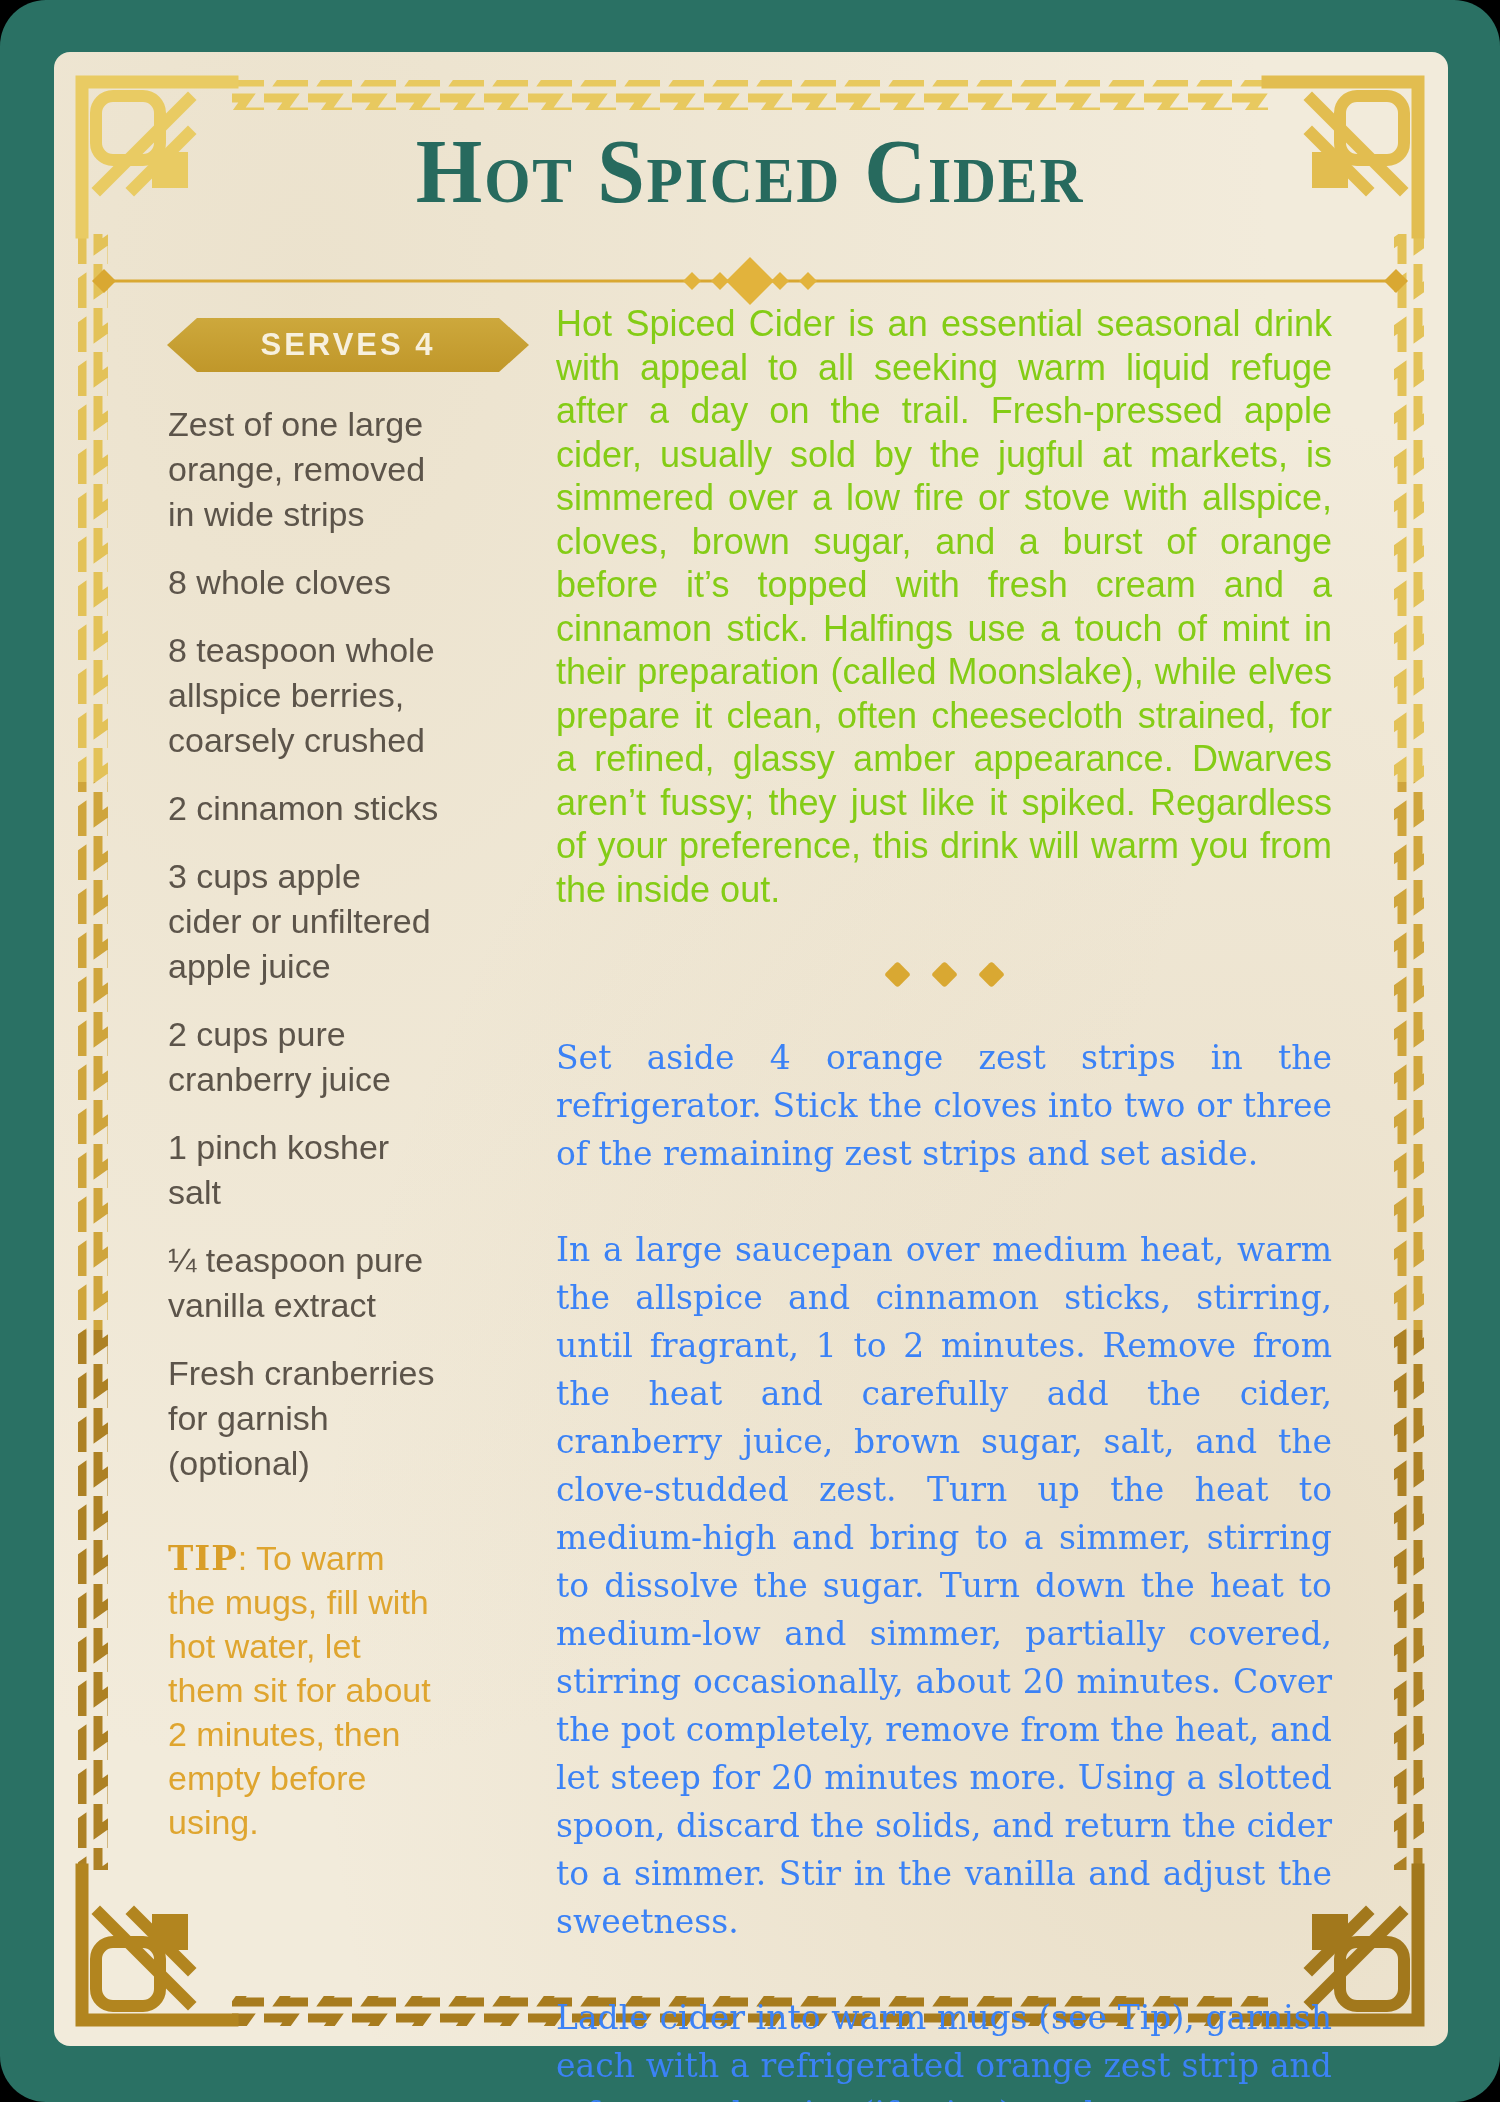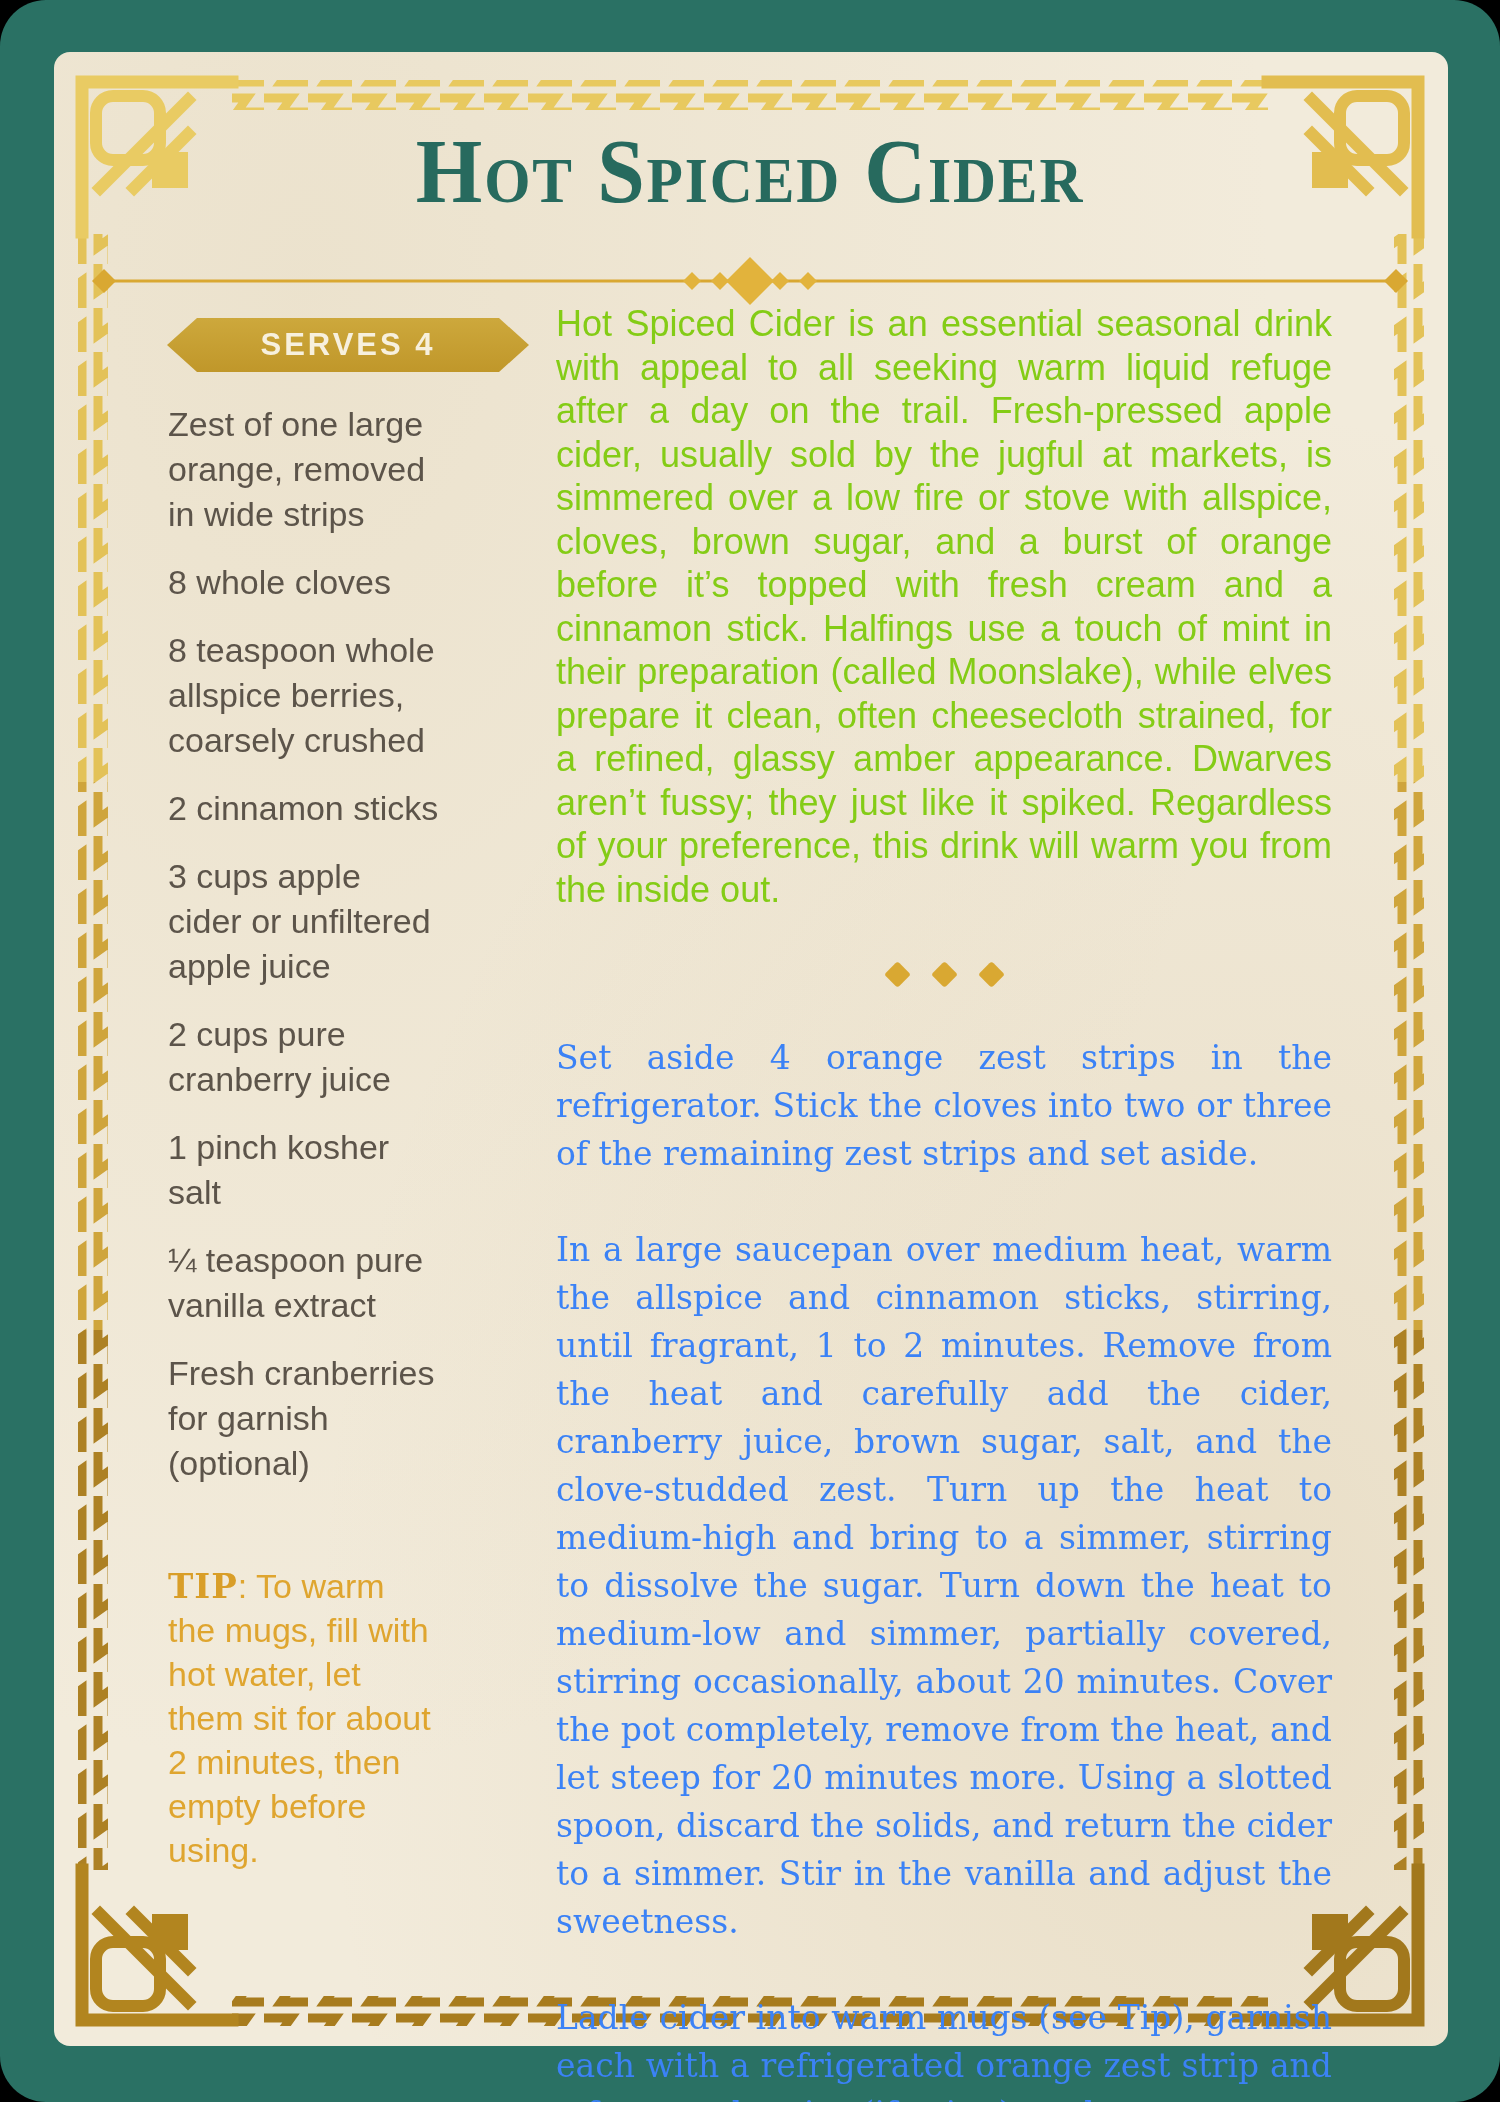--- a/index.html
+++ b/index.html
@@ -19,21 +19,21 @@
      font-size:92px;letter-spacing:2px;color:#276a5e;transform:scaleX(.93);margin:0;}
 
   .badge{position:absolute;left:167px;top:318px;width:362px;height:54px;
      background:linear-gradient(#cda83c,#c0972a);
      clip-path:polygon(30px 0,calc(100% - 30px) 0,100% 50%,calc(100% - 30px) 100%,30px 100%,0 50%);
      display:flex;align-items:center;justify-content:center;
      color:#f7f0dd;font-size:31px;font-weight:700;letter-spacing:3px;}
 
   .left-col{position:absolute;left:168px;top:402px;width:272px;}
   .ingredient{font-size:34px;line-height:45px;color:#5c544a;margin:0 0 23px 0;}
-  .tip{margin-top:78px;font-size:34px;line-height:44px;color:#dfa52f;}
+  .tip{margin-top:50px;font-size:34px;line-height:44px;color:#dfa52f;}
   .tip .tip-label{font-family:"DejaVu Serif",serif;font-weight:700;color:#d99e28;letter-spacing:1px;}
 
   .right-col{position:absolute;left:556px;top:302px;width:776px;}
   .intro{margin:0;font-size:36px;line-height:43.5px;text-align:justify;color:#84cc16;}
   .section-break{display:flex;justify-content:center;gap:28px;margin:54px 0 50px 0;}
   .diamond{width:19px;height:19px;background:#d9a832;border-radius:3px;transform:rotate(45deg);}
   .step{margin:0 0 48px 0;font-family:"DejaVu Serif",serif;font-size:33px;line-height:48px;
         text-align:justify;color:#3b82f6;}
 </style>
 </head>

